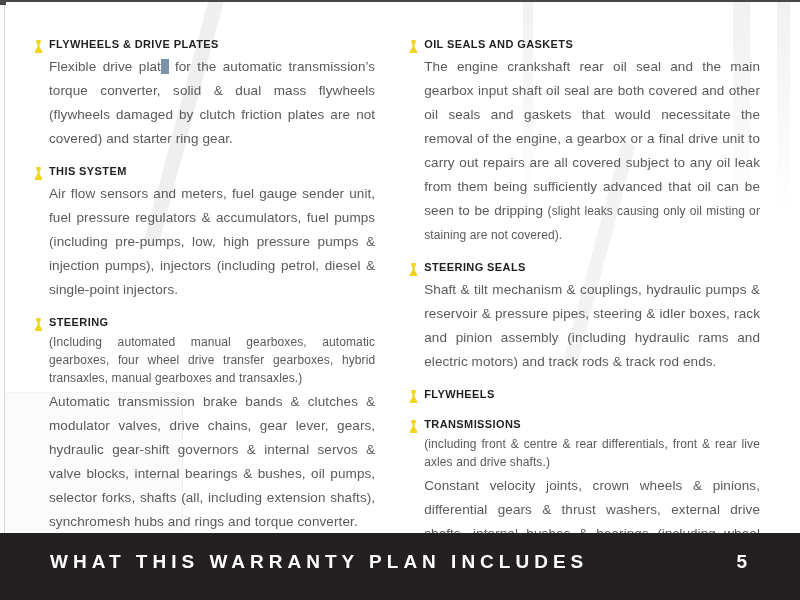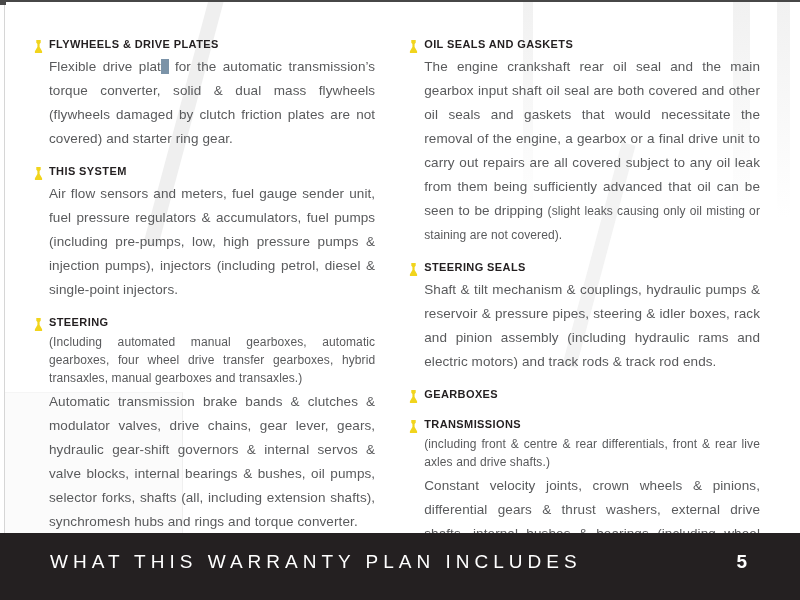--- a/index.html
+++ b/index.html
@@ -57,21 +57,21 @@
   .cursor-block{background:var(--cursor-color);color:var(--cursor-color);}
   
   .footer{
     position:absolute;left:0;bottom:0;z-index:2;
     width:800px;height:67px;
     background:var(--footer-bg);
     display:flex;align-items:center;justify-content:space-between;
     padding:0 53px 10px 50px;
     color:var(--footer-text);
   }
-  .footer-title{font-size:19px;font-weight:400;letter-spacing:5px;}
+  .footer-title{font-size:19px;font-weight:700;letter-spacing:5px;}
   .footer-page{font-size:19px;font-weight:600;}
 </style>
 </head>
 <body>
 
 <div class="edge-top"></div>
 <div class="edge-corner"></div>
 <div class="edge-left"></div>
 
 <div class="deco deco-stripe-left"></div>
@@ -129,21 +129,21 @@
         <div class="sec-content">
           <h3 class="sec-heading">STEERING SEALS</h3>
           <p class="sec-para"><span>Shaft &amp; tilt mechanism &amp; couplings, hydraulic pumps &amp; reservoir &amp; pressure pipes, steering &amp; idler boxes, rack and pinion assembly (including hydraulic rams and electric motors) and track rods &amp; track rod ends.</span></p>
         </div>
       </section>
       <section class="sec">
         <span class="icon"><svg width="9" height="13" viewBox="0 0 9 13">
             <path fill="currentColor" d="M2.3 0 h4.4 v2.7 L5.6 3.9 v3.2 l2.5 4.2 v1.7 H.9 v-1.7 l2.5-4.2 V3.9 L2.3 2.7 Z"></path>
           </svg></span>
         <div class="sec-content">
-          <h3 class="sec-heading">GEARBOXES</h3>
+          <h3 class="sec-heading">FLYWHEELS</h3>
         </div>
       </section>
       <section class="sec">
         <span class="icon"><svg width="9" height="13" viewBox="0 0 9 13">
             <path fill="currentColor" d="M2.3 0 h4.4 v2.7 L5.6 3.9 v3.2 l2.5 4.2 v1.7 H.9 v-1.7 l2.5-4.2 V3.9 L2.3 2.7 Z"></path>
           </svg></span>
         <div class="sec-content">
           <h3 class="sec-heading">TRANSMISSIONS</h3>
           <p class="sec-para small"><span>(including front &amp; centre &amp; rear differentials, front &amp; rear live axles and drive shafts.)</span></p>
           <p class="sec-para"><span>Constant velocity joints, crown wheels &amp; pinions, differential gears &amp; thrust washers, external drive shafts, internal bushes &amp; bearings (including wheel bearings) &amp; shafts, internal parts of differential locking mechanisms, propeller shafts &amp; propeller shaft couplings &amp; centre bearings and universal joints.</span></p>

